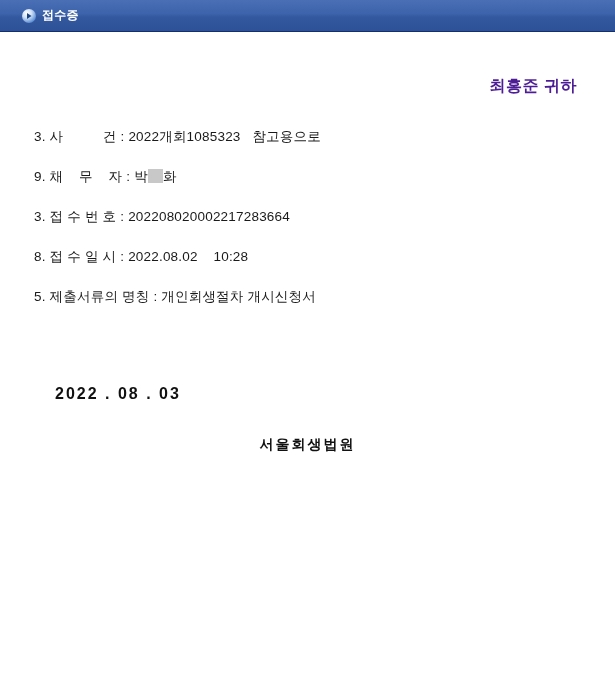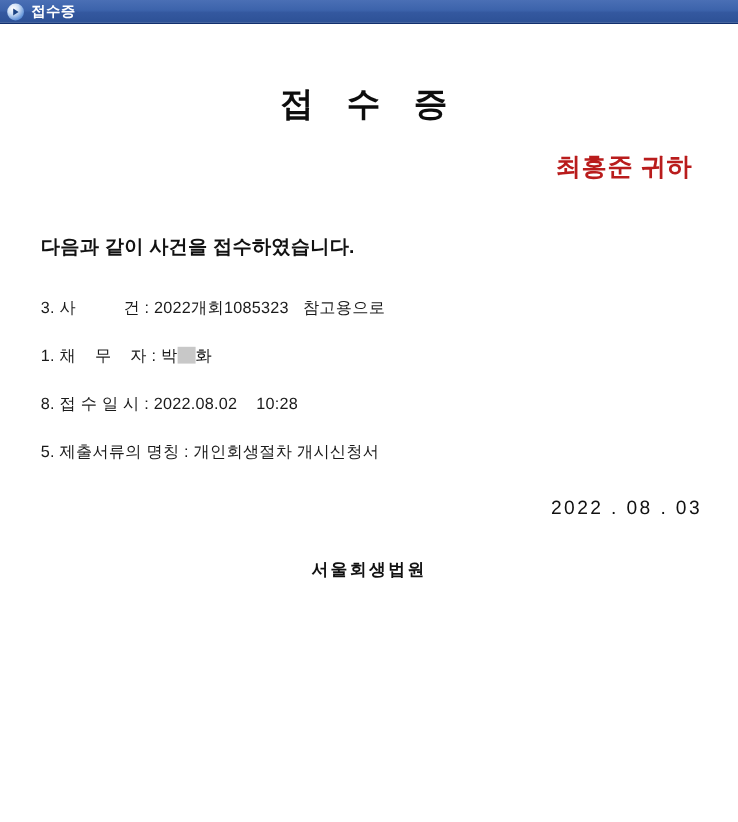--- a/index.html
+++ b/index.html
@@ -10,25 +10,25 @@
     width: 615px;
     height: 685px;
     background: #ffffff;
     font-family: "Liberation Sans", sans-serif;
     color: #1a1a1a;
     overflow: hidden;
   }
 
   
   .titlebar {
-    height: 20px;
+    height: 32px;
     background: linear-gradient(to bottom, #4a6fb5 0%, #3c63ab 45%, #34589f 55%, #2d5196 100%);
     display: flex;
     align-items: center;
-    padding: 0 6px;
+    padding: 0 22px;
     box-sizing: border-box;
     border-bottom: 1px solid #12306e;
   }
   .titlebar-icon {
     width: 14px;
     height: 14px;
     border-radius: 50%;
     background: radial-gradient(circle at 35% 30%, #ffffff 0%, #cfe0f5 35%, #5b8ed6 75%, #2b5ba8 100%);
     display: inline-flex;
     align-items: center;
@@ -59,24 +59,24 @@
     font-family: "DejaVu Serif", "Liberation Serif", serif;
     font-size: 28px;
     font-weight: bold;
     letter-spacing: 9px;
     color: #0d0d0d;
     margin-top: 48px;
   }
 
   .addressee {
     text-align: right;
-    font-size: 21px;
+    font-size: 16px;
     font-weight: bold;
-    color: #b91c1c;
-    margin-top: 19px;
+    color: #4c1d95;
+    margin-top: 44px;
     padding-right: 8px;
     letter-spacing: 0.5px;
   }
 
   .lead {
     font-size: 16px;
     font-weight: bold;
     color: #111111;
     margin-top: 43px;
     padding-left: 4px;
@@ -98,25 +98,25 @@
 
   .masked {
     display: inline-block;
     width: 15px;
     height: 14px;
     background: #c8c8c8;
     vertical-align: -2px;
   }
 
   .issue-date {
-    text-align: right;
+    text-align: left;
     font-size: 16px;
-    font-weight: normal;
+    font-weight: bold;
     color: #111111;
-    margin-top: 29px;
+    margin-top: 79px;
     letter-spacing: 2px;
     padding-left: 25px;
   }
 
   .court {
     text-align: center;
     font-size: 14px;
     font-weight: bold;
     color: #111111;
     margin-top: 33px;
@@ -138,32 +138,31 @@
   <span class="titlebar-icon">
     <svg width="8" height="8" viewBox="0 0 8 8" aria-hidden="true">
       <polygon points="2,1 6.5,4 2,7" fill="#1b4382"></polygon>
     </svg>
   </span>
   <span class="titlebar-text">접수증</span>
 </div>
 
 <div class="doc">
 
-  <div class="doc-title">접 수 증</div>
 
   <div class="addressee">최홍준 귀하</div>
 
-  <div class="lead">다음과 같이 사건을 접수하였습니다.</div>
 
   <div class="items">
 
     <div class="item"><span>3. 사          건 : </span><span>2022개회1085323   참고용으로</span></div>
 
-    <div class="item"><span>1. 채    무    자 : </span><span>박</span><span class="masked"></span><span>화</span></div>
+    <div class="item"><span>9. 채    무    자 : </span><span>박</span><span class="masked"></span><span>화</span></div>
 
+    <div class="item"><span>3. 접 수 번 호 : </span><span>202208020002217283664</span></div>
 
     <div class="item"><span>8. 접 수 일 시 : </span><span>2022.08.02    10:28</span></div>
 
     <div class="item"><span>5. 제출서류의 명칭 : </span><span>개인회생절차 개시신청서</span></div>
 
   </div>
 
   <div class="issue-date">2022 . 08 . 03</div>
 
   <div class="court">서울회생법원</div>

